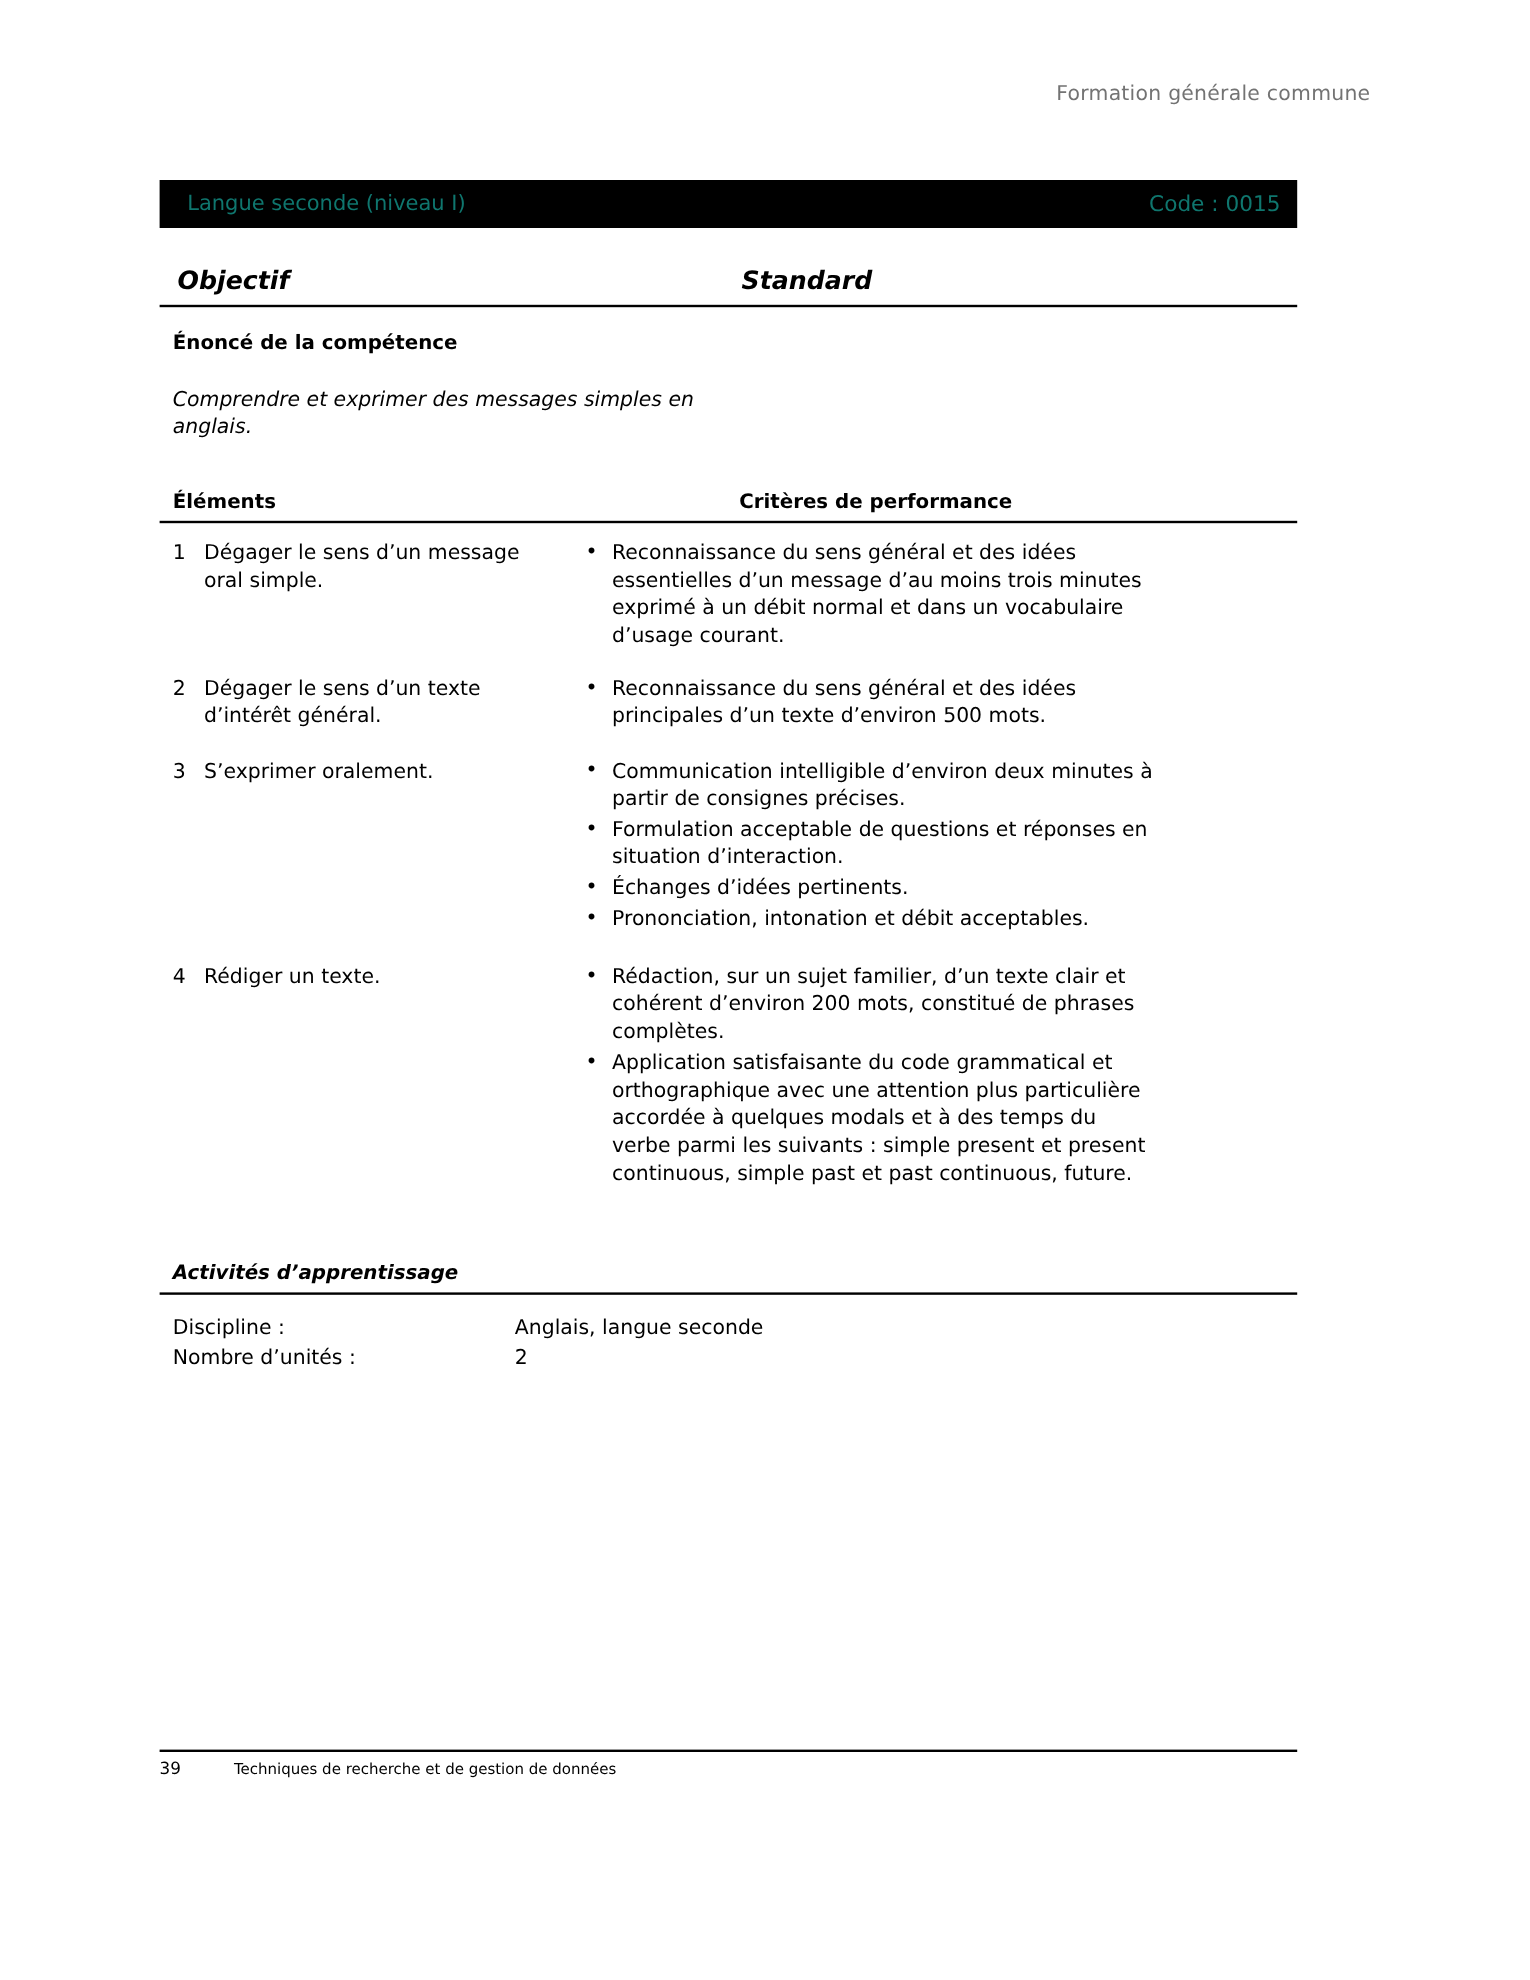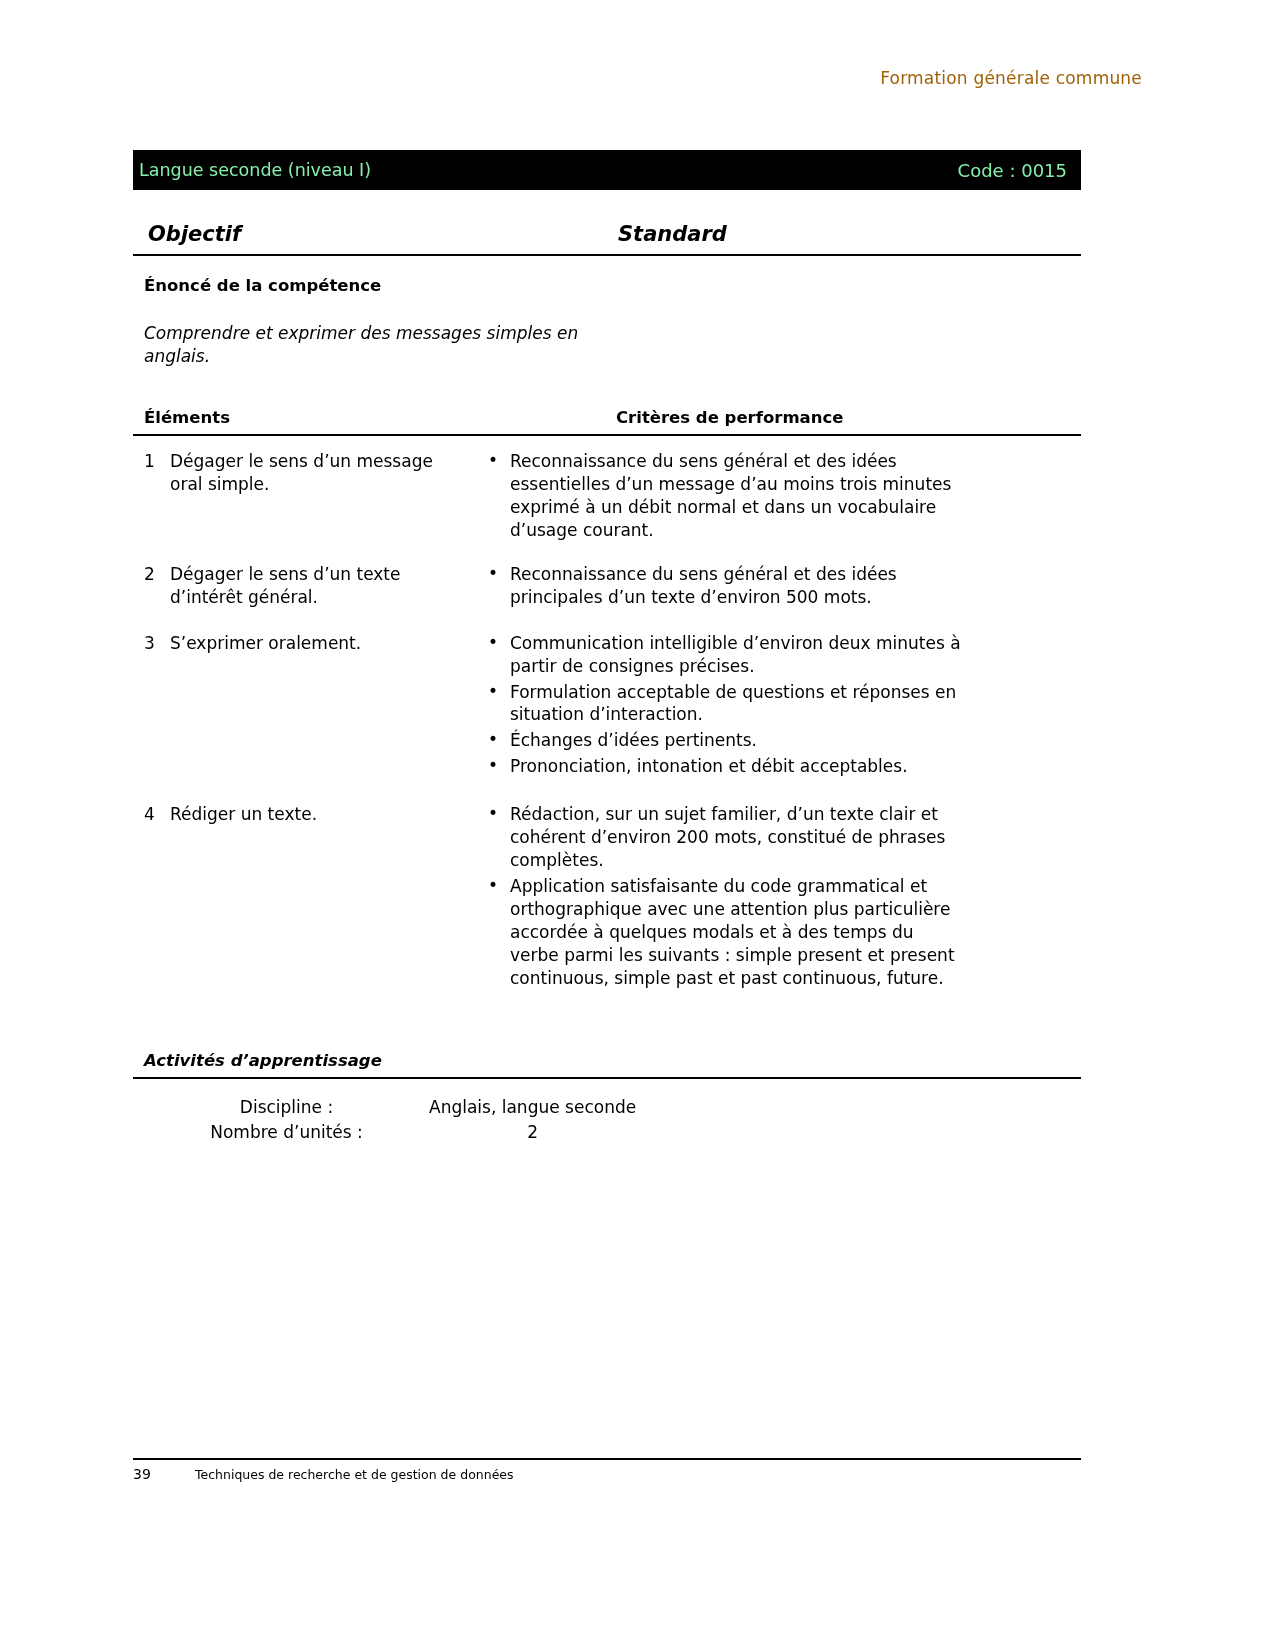--- a/index.html
+++ b/index.html
@@ -19,36 +19,36 @@
     position: absolute;
     left: 0; top: 0;
     width: 1275px;
     height: 1650px;
   }
   .header-right {
     position: absolute;
     right: 133px;
     top: 68px;
     font-size: 17px;
-    color: #a16207;
+    color: #737373;
     letter-spacing: 0.2px;
   }
   .title-bar {
     position: absolute;
     left: 133px;
     top: 150px;
     width: 948px;
     height: 40px;
     background: #000000;
-    color: #86efac;
+    color: #0f766e;
     display: flex;
     align-items: center;
     justify-content: space-between;
     box-sizing: border-box;
-    padding: 0 14px 0 6px;
+    padding: 0 14px 0 23px;
   }
   .title-bar .t-left {
     font-size: 17.5px;
   }
   .title-bar .t-right {
     font-size: 18px;
   }
 
   .col-head {
     position: absolute;
@@ -143,21 +143,20 @@
 
   .activity-block {
     position: absolute;
     left: 144px;
     top: 1095px;
     font-size: 17px;
     line-height: 1.45;
   }
   .activity-block table {
     border-collapse: collapse;
-    text-align: center;
   }
   .activity-block td {
     padding: 0;
     vertical-align: top;
     font-size: 17px;
     line-height: 1.45;
   }
   .activity-block td.k { width: 285px; }
 
   .footer-rule {

